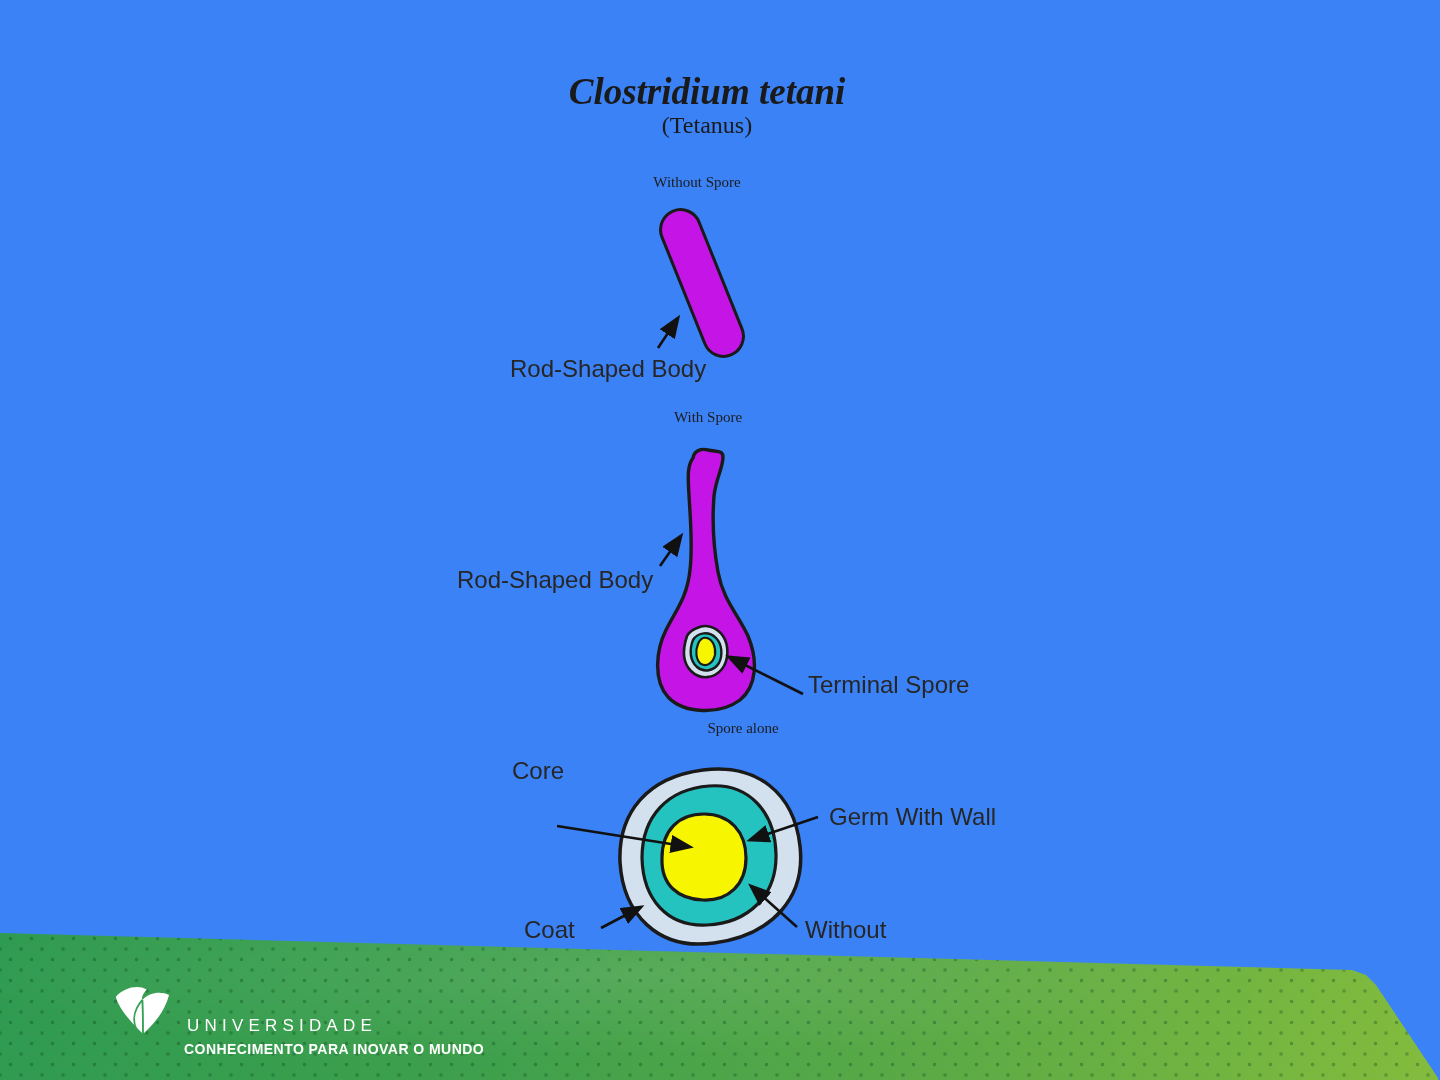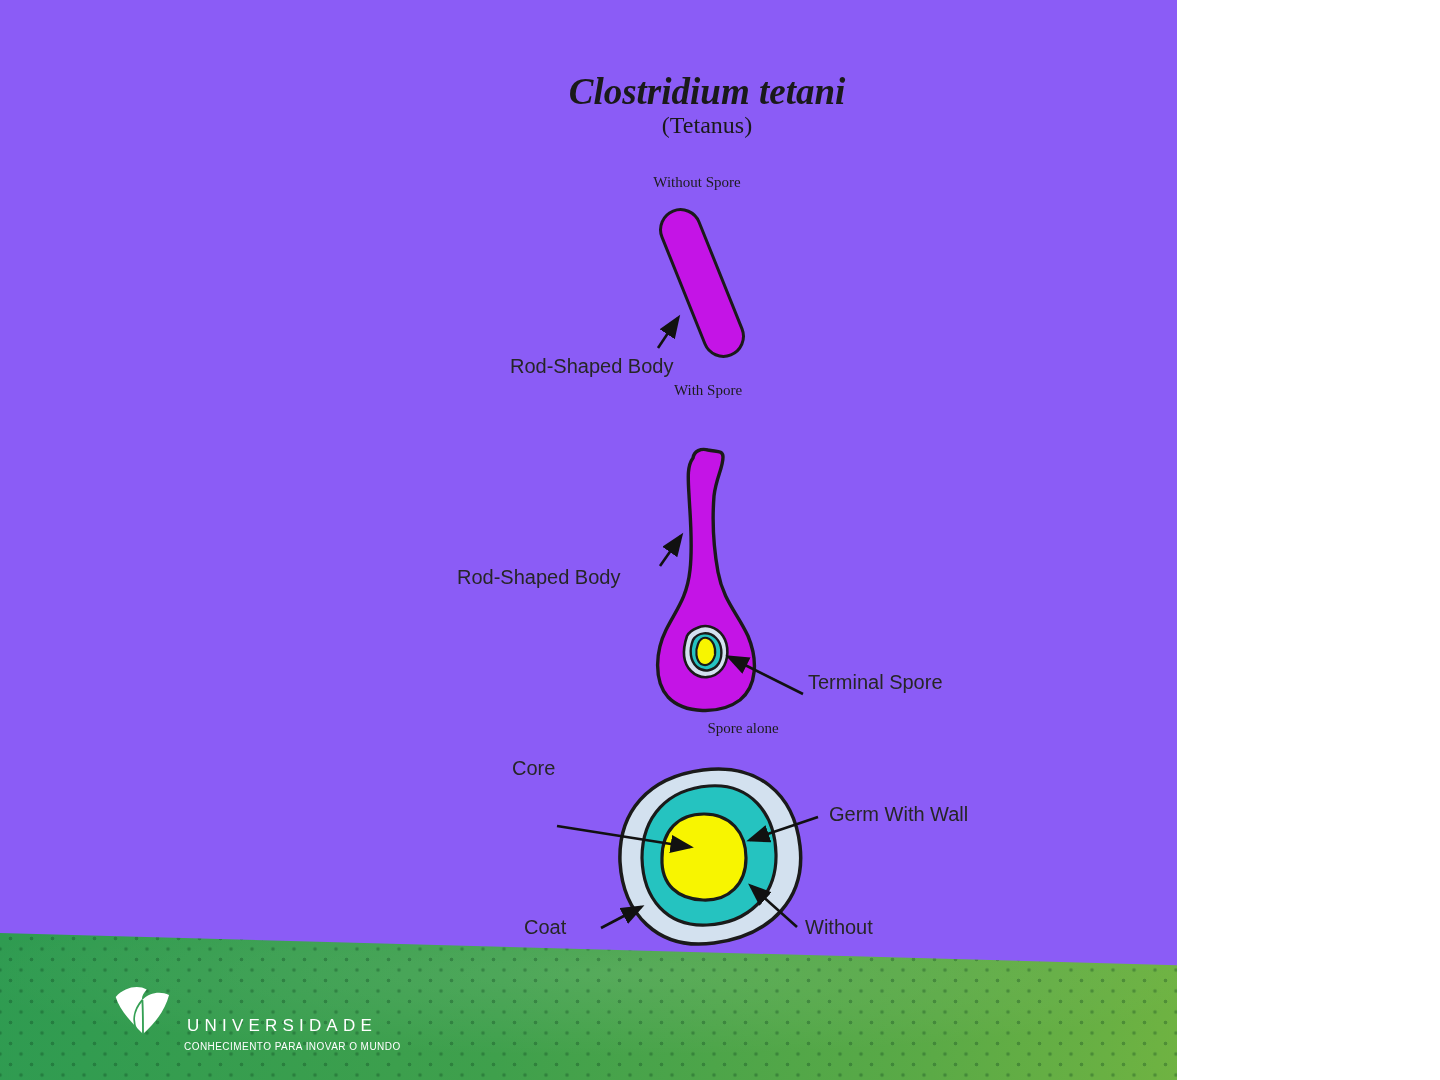--- a/index.html
+++ b/index.html
@@ -1,43 +1,43 @@
 <!DOCTYPE html>
 <html><head>
 <meta charset="utf-8">
 <style>
   html,body{margin:0;padding:0;background:#ffffff;}
   .stage{
-    position:relative;width:1177px;height:1080px;overflow:hidden;
-    background:#8b5cf6;font-family:"Liberation Sans",sans-serif;
+    position:relative;width:1440px;height:1080px;overflow:hidden;
+    background:#3b82f6;font-family:"Liberation Sans",sans-serif;
   }
   .txt{position:absolute;white-space:nowrap;color:#1e1e1e;}
   .center{transform:translateX(-50%);}
   .title{font-family:"Liberation Serif",serif;font-style:italic;font-weight:600;font-size:37px;color:#1a1a1a;}
   .subtitle{font-family:"Liberation Serif",serif;font-weight:500;font-size:24px;color:#1a1a1a;}
   .sec{font-family:"Liberation Serif",serif;font-weight:500;font-size:15px;color:#1c1c1c;}
-  .lbl{font-family:"Liberation Sans",sans-serif;font-size:20px;color:#262626;}
+  .lbl{font-family:"Liberation Sans",sans-serif;font-size:24px;color:#262626;}
   svg.diagram{position:absolute;left:0;top:0;}
   .outline{stroke:#1a1a1a;}
   .arrow{stroke:#111111;stroke-width:2.6;fill:none;}
   .banner{
     position:absolute;left:0;top:928px;width:1440px;height:152px;
     clip-path:polygon(0 5px,1352px 42px,1366px 47px,1376px 57px,1438px 150px,1438px 152px,0 152px);
     background-image:
       radial-gradient(circle, rgba(8,58,26,.30) 1.7px, transparent 2.1px),
       radial-gradient(circle, rgba(8,58,26,.30) 1.7px, transparent 2.1px),
       radial-gradient(ellipse at 42% 30%, rgba(255,255,255,.09), transparent 55%),
       linear-gradient(96deg,#2F9B51 0%,#3FA04C 35%,#5BAA46 65%,#84BC3D 100%);
     background-size:21px 21px,21px 21px,100% 100%,100% 100%;
     background-position:0 0,10.5px 10.5px,0 0,0 0;
   }
   .logo-icon{position:absolute;left:112px;top:982px;}
   .univ{position:absolute;left:187px;top:984px;color:#fff;font-size:17px;font-weight:500;letter-spacing:5.2px;margin-top:32px;}
   .feevale{position:absolute;left:183px;top:1000px;color:#fff;font-size:37px;font-weight:800;letter-spacing:1px;}
-  .tagline{position:absolute;left:184px;top:1041px;color:#fff;font-size:10px;font-weight:400;letter-spacing:0.45px;}
+  .tagline{position:absolute;left:184px;top:1041px;color:#fff;font-size:14px;font-weight:700;letter-spacing:0.45px;}
 </style>
 </head>
 <body>
 
 <div class="stage">
 
   <svg class="diagram" width="1440" height="1080" viewBox="0 0 1440 1080">
     <defs>
       <marker id="ah" markerWidth="10" markerHeight="8" refX="7.5" refY="3.5" orient="auto">
         <path d="M0,0 L9,3.5 L0,7 Z" fill="#111111"></path>
@@ -78,21 +78,21 @@
     <line x1="557" y1="826" x2="690" y2="847" class="arrow" marker-end="url(#ah)"></line>
     <line x1="818" y1="817" x2="750" y2="840" class="arrow" marker-end="url(#ah)"></line>
     <line x1="601" y1="928" x2="641" y2="907" class="arrow" marker-end="url(#ah)"></line>
     <line x1="797" y1="927" x2="751" y2="886" class="arrow" marker-end="url(#ah)"></line>
   </svg>
 
   <div class="txt title center" style="left:707px;top:70px">Clostridium tetani</div>
   <div class="txt subtitle center" style="left:707px;top:112px">(Tetanus)</div>
 
   <div class="txt sec center" style="left:697px;top:174px">Without Spore</div>
-  <div class="txt sec center" style="left:708px;top:382px">With Spore</div>
+  <div class="txt sec center" style="left:708px;top:409px">With Spore</div>
   <div class="txt sec center" style="left:743px;top:720px">Spore alone</div>
 
   <div class="txt lbl" style="left:510px;top:355px">Rod-Shaped Body</div>
   <div class="txt lbl" style="left:457px;top:566px">Rod-Shaped Body</div>
   <div class="txt lbl" style="left:808px;top:671px">Terminal Spore</div>
   <div class="txt lbl" style="left:512px;top:757px">Core</div>
   <div class="txt lbl" style="left:829px;top:803px">Germ With Wall</div>
   <div class="txt lbl" style="left:524px;top:916px">Coat</div>
   <div class="txt lbl" style="left:805px;top:916px">Without</div>
 

